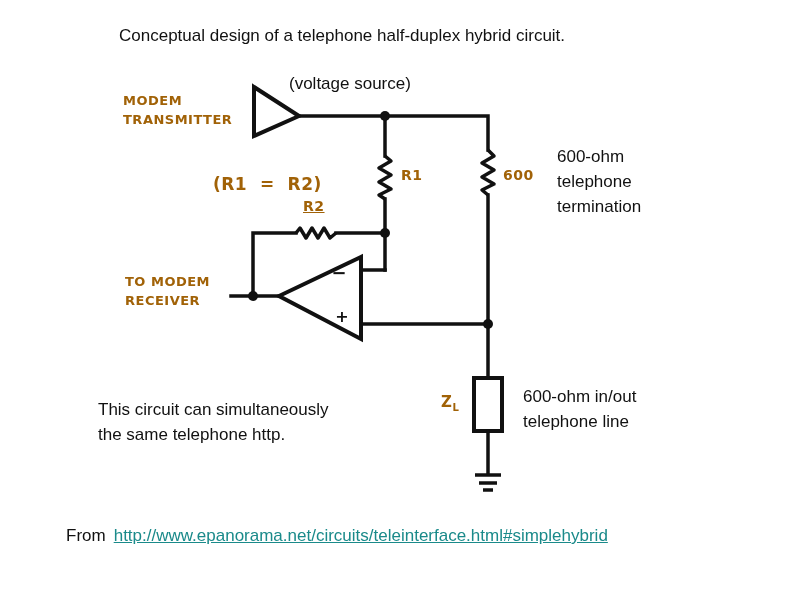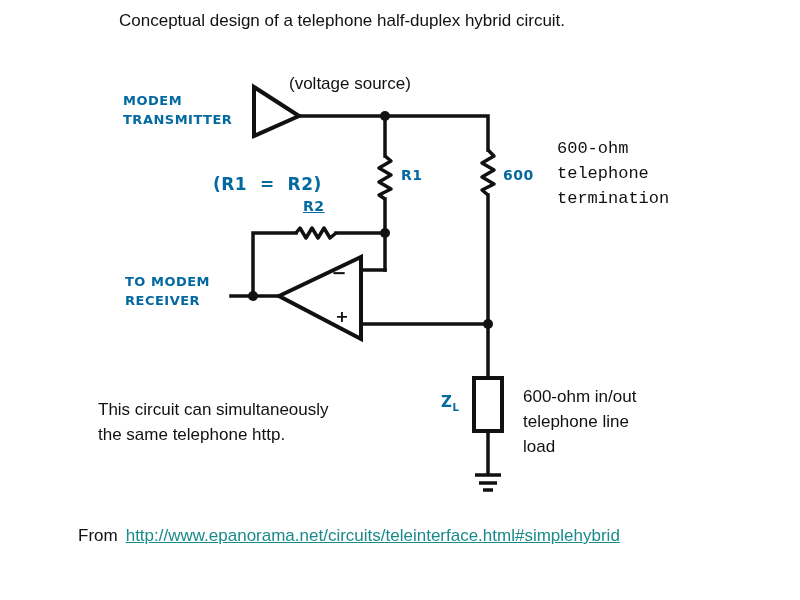--- a/index.html
+++ b/index.html
@@ -22,39 +22,39 @@
       line-height: 22px;
       color: #111;
       white-space: nowrap;
     }
     .lbl {
       position: absolute;
       font-family: "DejaVu Sans", sans-serif;
       font-weight: bold;
       font-size: 13px;
       line-height: 19px;
-      color: #0369a1;
+      color: #a16207;
       letter-spacing: 0.5px;
       white-space: nowrap;
     }
     .multiline span { display: block; }
-    #title { left: 119px; top: 10px; }
+    #title { left: 119px; top: 25px; }
     #voltage-source { left: 289px; top: 73px; }
     #lbl-transmitter { left: 123px; top: 91px; }
     #lbl-r-eq { left: 213px; top: 175px; font-size: 17px; }
     #lbl-r1 { left: 401px; top: 166px; font-size: 14px; text-align: center; }
     #lbl-600 { left: 503px; top: 166px; font-size: 14px; text-align: center; }
     #lbl-r2 { left: 303px; top: 197px; font-size: 14px; text-decoration: underline; }
     #lbl-receiver { left: 125px; top: 272px; }
     #lbl-zl { left: 441px; top: 393px; font-size: 15px; text-align: center; }
     #lbl-zl sub { font-size: 10px; }
-    #note-termination { left: 557px; top: 136px; line-height: 25px; font-family: Liberation Mono, monospace; }
+    #note-termination { left: 557px; top: 144px; line-height: 25px; }
     #note-load { left: 523px; top: 384px; line-height: 25px; }
     #note-desc { left: 98px; top: 397px; line-height: 25px; }
-    #source-line { left: 66px; top: 525px; margin-left: 12px; }
+    #source-line { left: 66px; top: 525px; }
     #source-link {
       color: #1a8a8a;
       text-decoration: underline;
       margin-left: 8px;
       cursor: pointer;
     }
     svg#schematic {
       position: absolute;
       left: 0;
       top: 0;
@@ -84,21 +84,20 @@
 <div class="lbl" id="lbl-zl"><span>Z</span><sub>L</sub></div>
 
 <div class="txt multiline" id="note-termination">
   <span>600-ohm</span>
   <span>telephone</span>
   <span>termination</span>
 </div>
 <div class="txt multiline" id="note-load">
   <span>600-ohm in/out</span>
   <span>telephone line</span>
-  <span>load</span>
 </div>
 <div class="txt multiline" id="note-desc">
   <span>This circuit can simultaneously</span>
   <span>the same telephone http.</span>
 </div>
 
 <div class="txt" id="source-line">
   <span>From</span><a id="source-link">http://www.epanorama.net/circuits/teleinterface.html#simplehybrid</a>
 </div>
 

